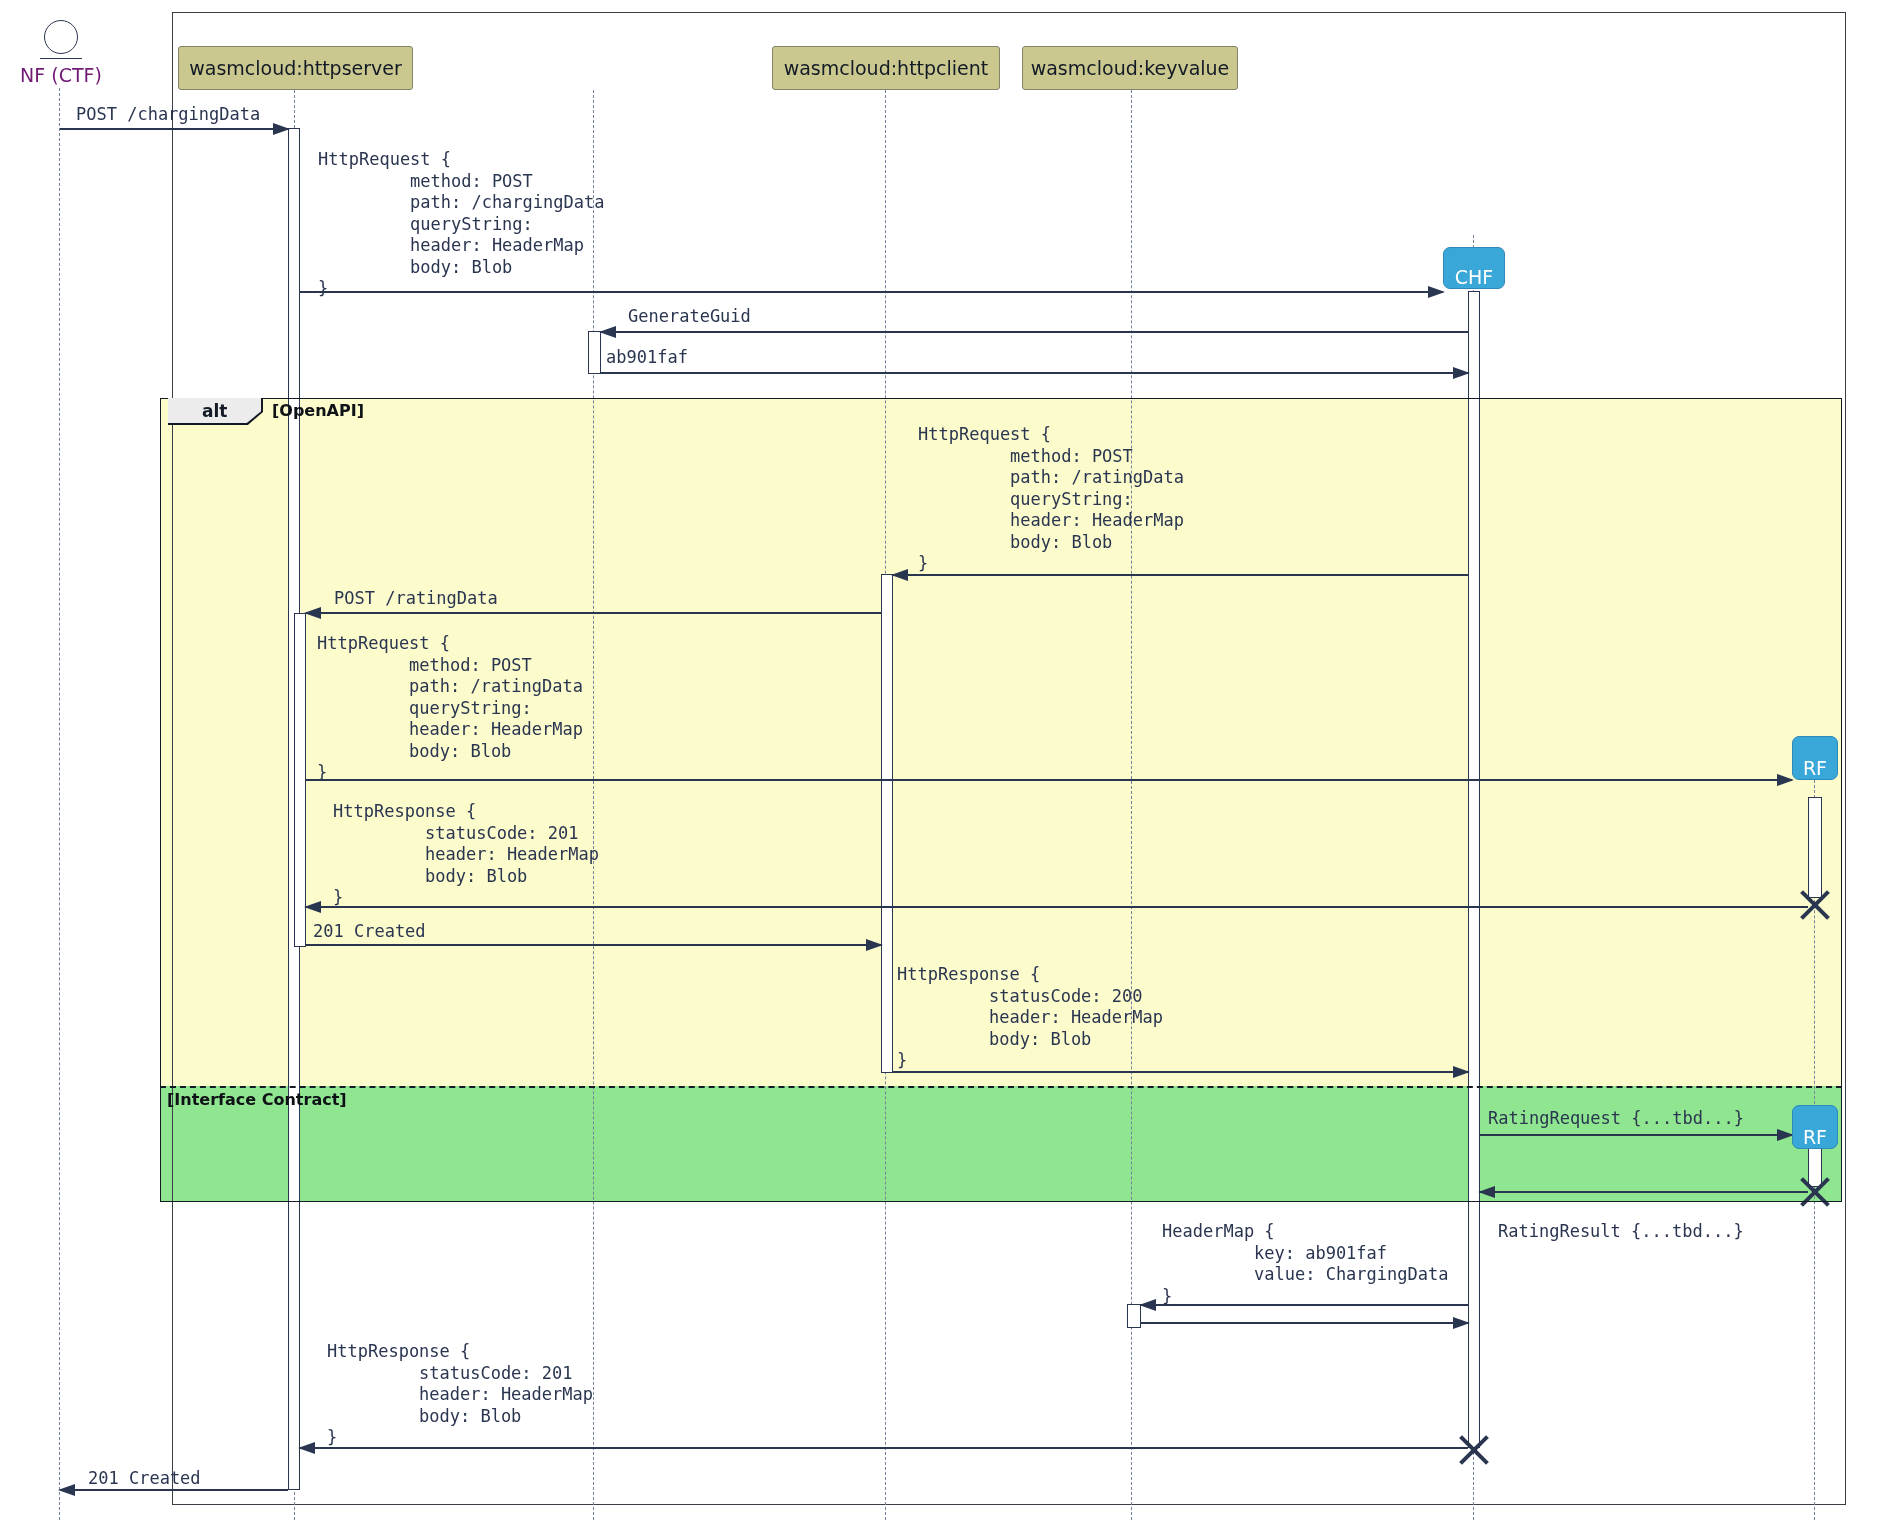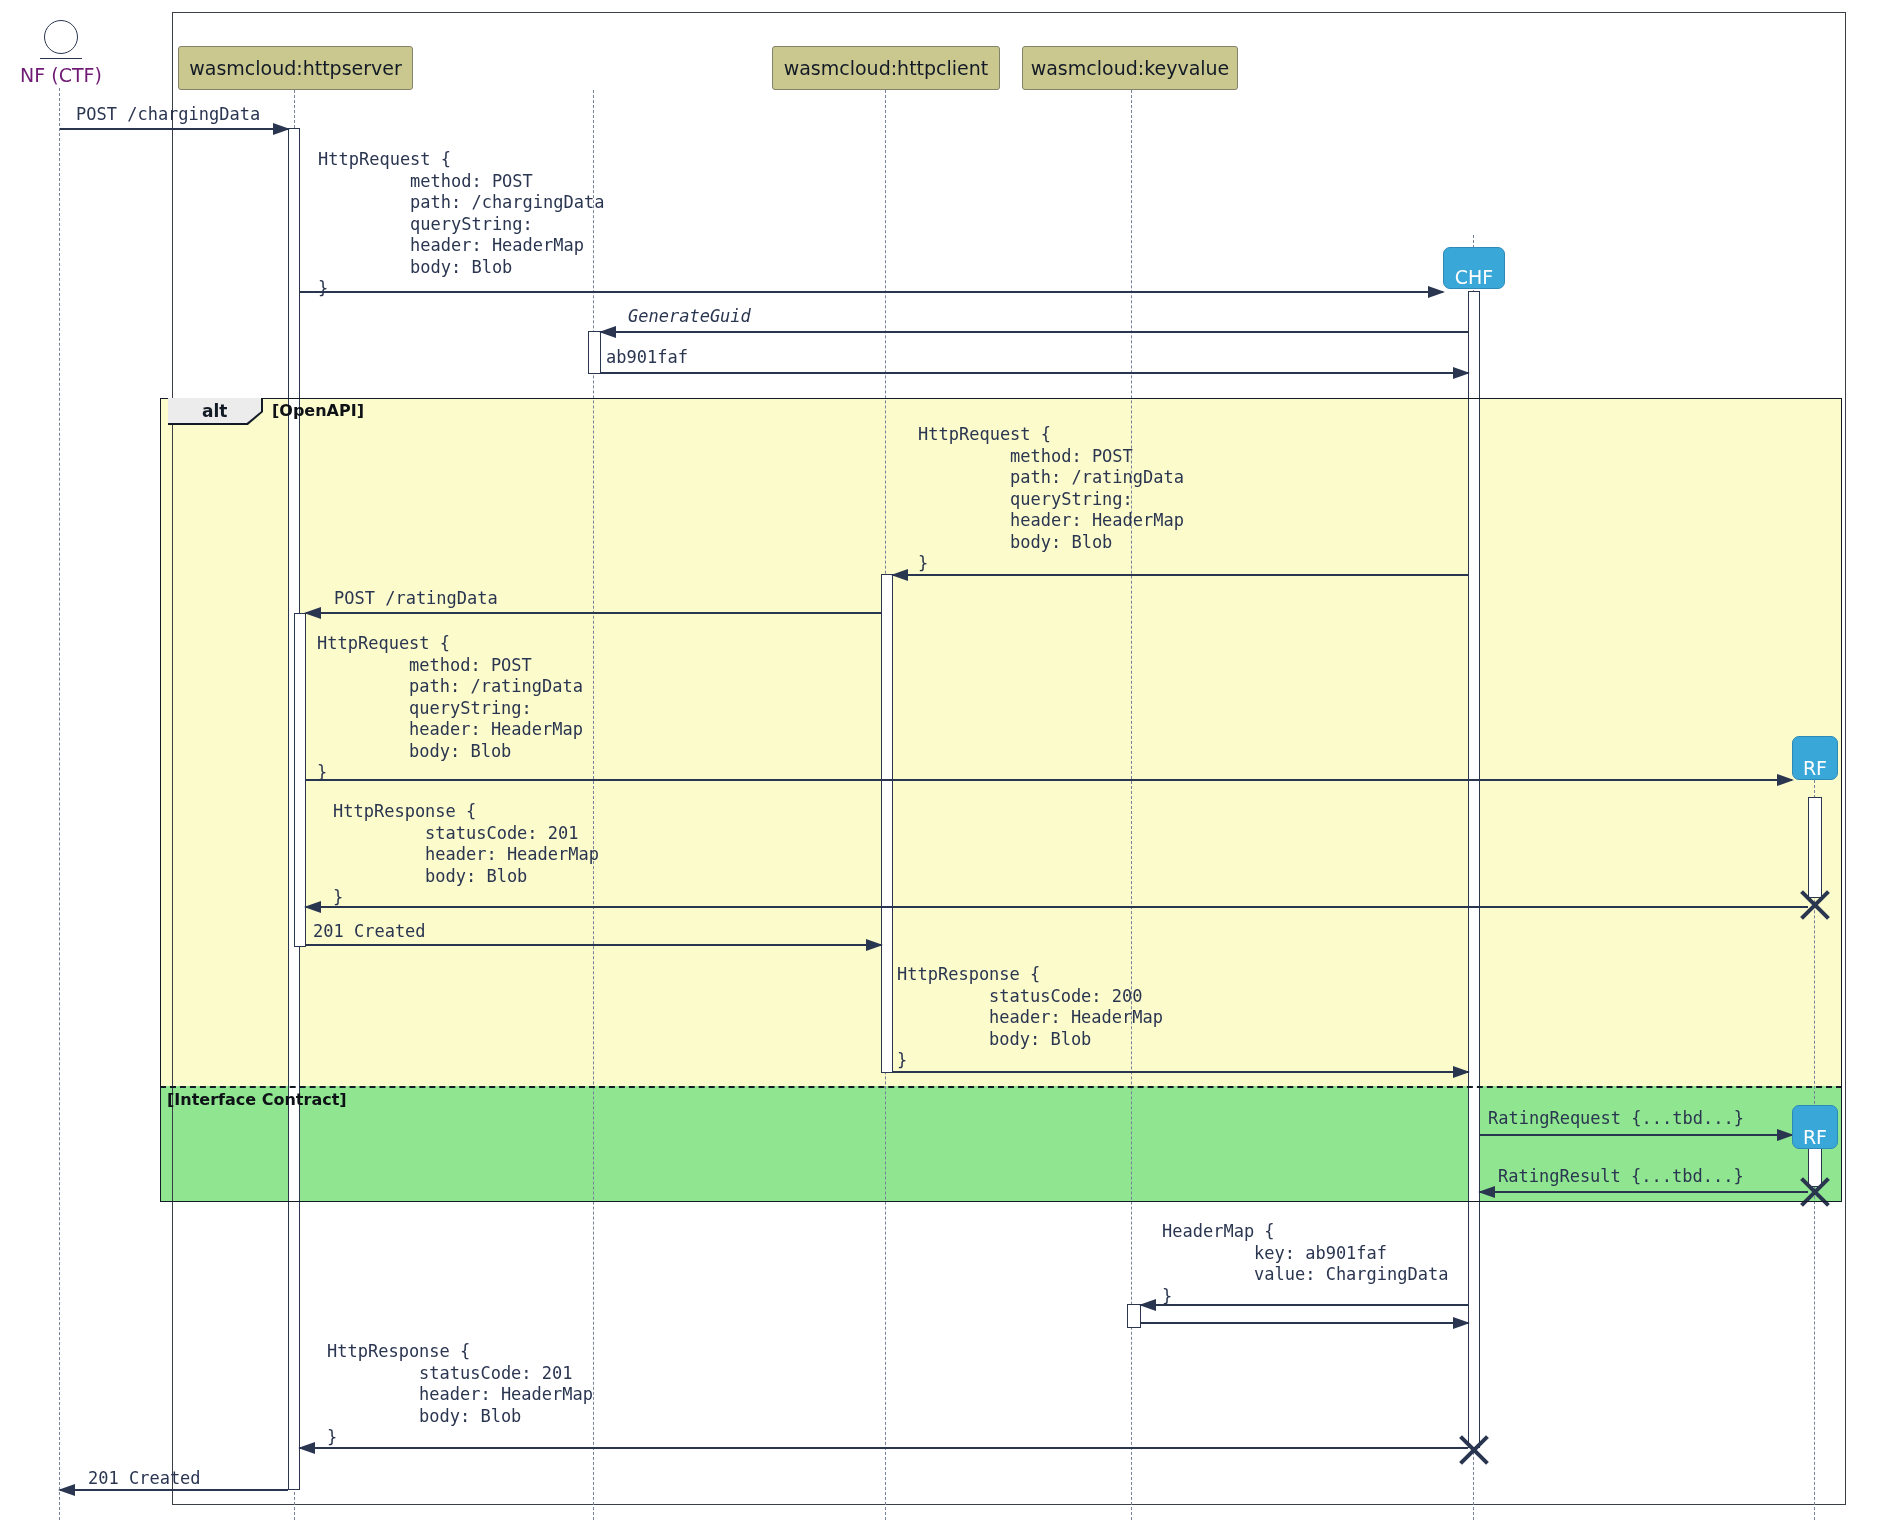--- a/index.html
+++ b/index.html
@@ -113,21 +113,21 @@
     </div>
 
   <div class="mono msg-block" style="left:318px; top:149px;"><div>HttpRequest {</div><div class="msg-indent">method: POST</div><div class="msg-indent">path: /chargingData</div><div class="msg-indent">queryString:</div><div class="msg-indent">header: HeaderMap</div><div class="msg-indent">body: Blob</div><div>}</div></div>
   <div class="arrow right" style="left:300px; top:291px; width:1143px;">
       <i class="head"></i>
     </div>
   <div class="created-box" style="left:1443px; top:247px; width:62px; height:42px;">
     <span>CHF</span>
   </div>
 
-  <div class="mono msg-label" style="left:628px; top:306px;font-style:italic;">GenerateGuid</div>
+  <div class="mono msg-label" style="left:628px; top:306px;">GenerateGuid</div>
   <div class="arrow left" style="left:601px; top:331px; width:867px;">
       <i class="head"></i>
     </div>
   <div class="mono msg-label" style="left:606px; top:347px;">ab901faf</div>
   <div class="arrow right" style="left:601px; top:372px; width:867px;">
       <i class="head"></i>
     </div>
 
   <div class="mono msg-block" style="left:918px; top:424px;"><div>HttpRequest {</div><div class="msg-indent">method: POST</div><div class="msg-indent">path: /ratingData</div><div class="msg-indent">queryString:</div><div class="msg-indent">header: HeaderMap</div><div class="msg-indent">body: Blob</div><div>}</div></div>
   <div class="arrow left" style="left:893px; top:574px; width:575px;">
@@ -163,21 +163,21 @@
       <i class="head"></i>
     </div>
 
   <div class="mono msg-label" style="left:1488px; top:1108px;">RatingRequest {...tbd...}</div>
   <div class="arrow right" style="left:1480px; top:1134px; width:312px;">
       <i class="head"></i>
     </div>
   <div class="created-box" style="left:1792px; top:1105px; width:46px; height:44px;">
     <span>RF</span>
   </div>
-  <div class="mono msg-label" style="left:1498px; top:1166px;">RatingResult {...tbd...}</div>
+  <div class="mono msg-label" style="left:1498px; top:1221px;">RatingResult {...tbd...}</div>
   <div class="arrow left" style="left:1480px; top:1191px; width:328px;">
       <i class="head"></i>
     </div>
   <div class="xmark" style="left:1798px; top:1175px;"></div>
 
   <div class="mono msg-block" style="left:1162px; top:1221px;"><div>HeaderMap {</div><div class="msg-indent">key: ab901faf</div><div class="msg-indent">value: ChargingData</div><div>}</div></div>
   <div class="arrow left" style="left:1141px; top:1304px; width:327px;">
       <i class="head"></i>
     </div>
   <div class="arrow right" style="left:1141px; top:1322px; width:327px;">

